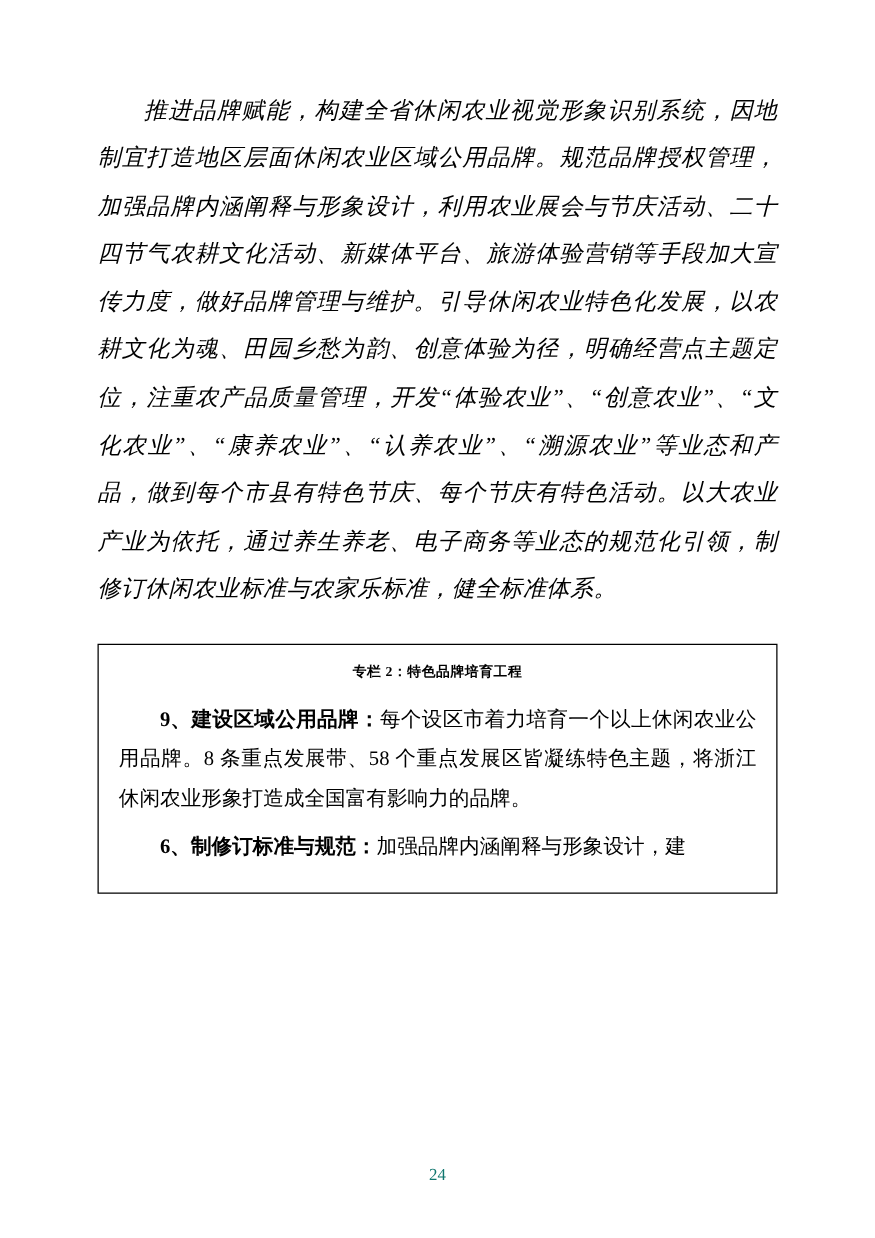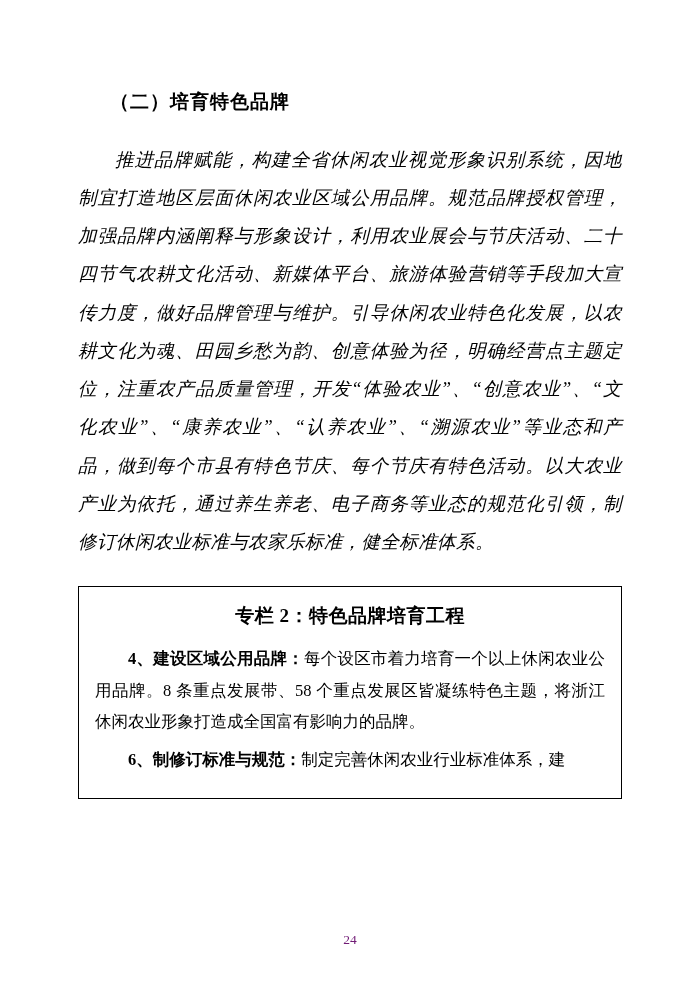--- a/index.html
+++ b/index.html
@@ -42,21 +42,21 @@
   .callout {
     border: 1px solid #000000;
     box-sizing: border-box;
     padding: 14px 16px 16px 16px;
     margin-top: 24px;
     width: 100%;
   }
   .callout-title {
     text-align: center;
     font-weight: bold;
-    font-size: 19px;
+    font-size: 11px;
     letter-spacing: 0.5px;
     margin-bottom: 12px;
     line-height: 1.6;
   }
   .callout-item {
     font-size: 16.5px;
     line-height: 1.92;
     text-align: justify;
     text-justify: inter-ideograph;
     text-indent: 2em;
@@ -66,39 +66,38 @@
     font-weight: bold;
   }
   .page-number {
     position: absolute;
     bottom: 42px;
     left: 0;
     width: 700px;
     text-align: center;
     font-size: 13.5px;
     font-family: "Liberation Serif", "DejaVu Serif", serif;
-    color: #701a75;
+    color: #0f766e;
   }
 </style>
 </head>
 <body>
 
 <div class="page">
 
-  <h2 class="section-heading">（二）培育特色品牌</h2>
 
   <p class="body-text">推进品牌赋能，构建全省休闲农业视觉形象识别系统，因地制宜打造地区层面休闲农业区域公用品牌。规范品牌授权管理，加强品牌内涵阐释与形象设计，利用农业展会与节庆活动、二十四节气农耕文化活动、新媒体平台、旅游体验营销等手段加大宣传力度，做好品牌管理与维护。引导休闲农业特色化发展，以农耕文化为魂、田园乡愁为韵、创意体验为径，明确经营点主题定位，注重农产品质量管理，开发“体验农业”、“创意农业”、“文化农业”、“康养农业”、“认养农业”、“溯源农业”等业态和产品，做到每个市县有特色节庆、每个节庆有特色活动。以大农业产业为依托，通过养生养老、电子商务等业态的规范化引领，制修订休闲农业标准与农家乐标准，健全标准体系。</p>
 
   <div class="callout">
     <div class="callout-title">专栏 2：特色品牌培育工程</div>
 
     <div class="callout-item">
-      <b>4、建设区域公用品牌：</b><span>每个设区市着力培育一个以上休闲农业公用品牌。8 条重点发展带、58 个重点发展区皆凝练特色主题，将浙江休闲农业形象打造成全国富有影响力的品牌。</span>
+      <b>9、建设区域公用品牌：</b><span>每个设区市着力培育一个以上休闲农业公用品牌。8 条重点发展带、58 个重点发展区皆凝练特色主题，将浙江休闲农业形象打造成全国富有影响力的品牌。</span>
     </div>
 
 
     <div class="callout-item">
-      <b>6、制修订标准与规范：</b><span>制定完善休闲农业行业标准体系，建</span>
+      <b>6、制修订标准与规范：</b><span>加强品牌内涵阐释与形象设计，建</span>
     </div>
   </div>
 
   <div class="page-number">24</div>
 </div>
 
 </body></html>

